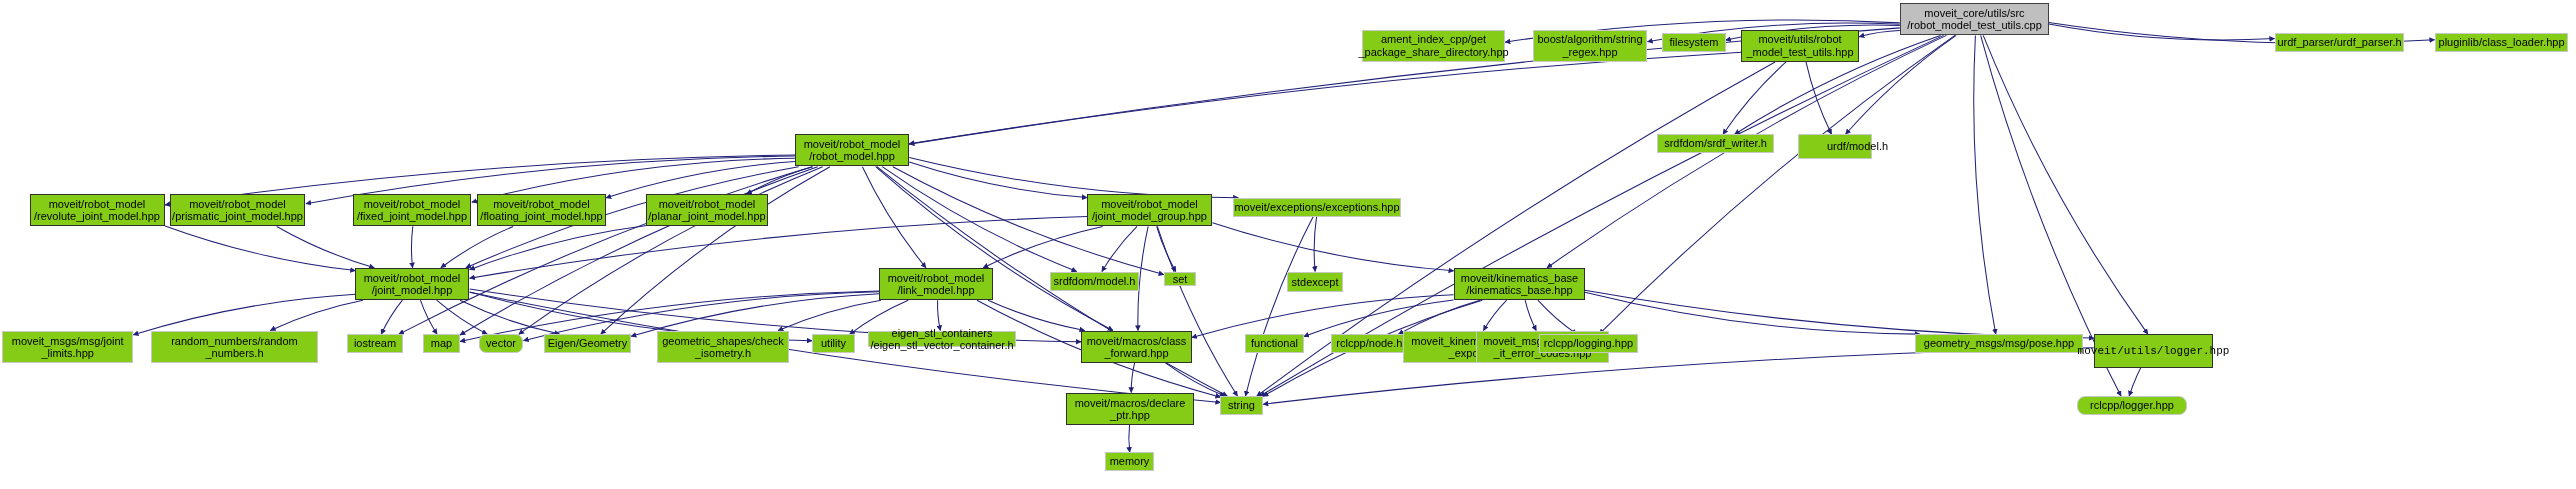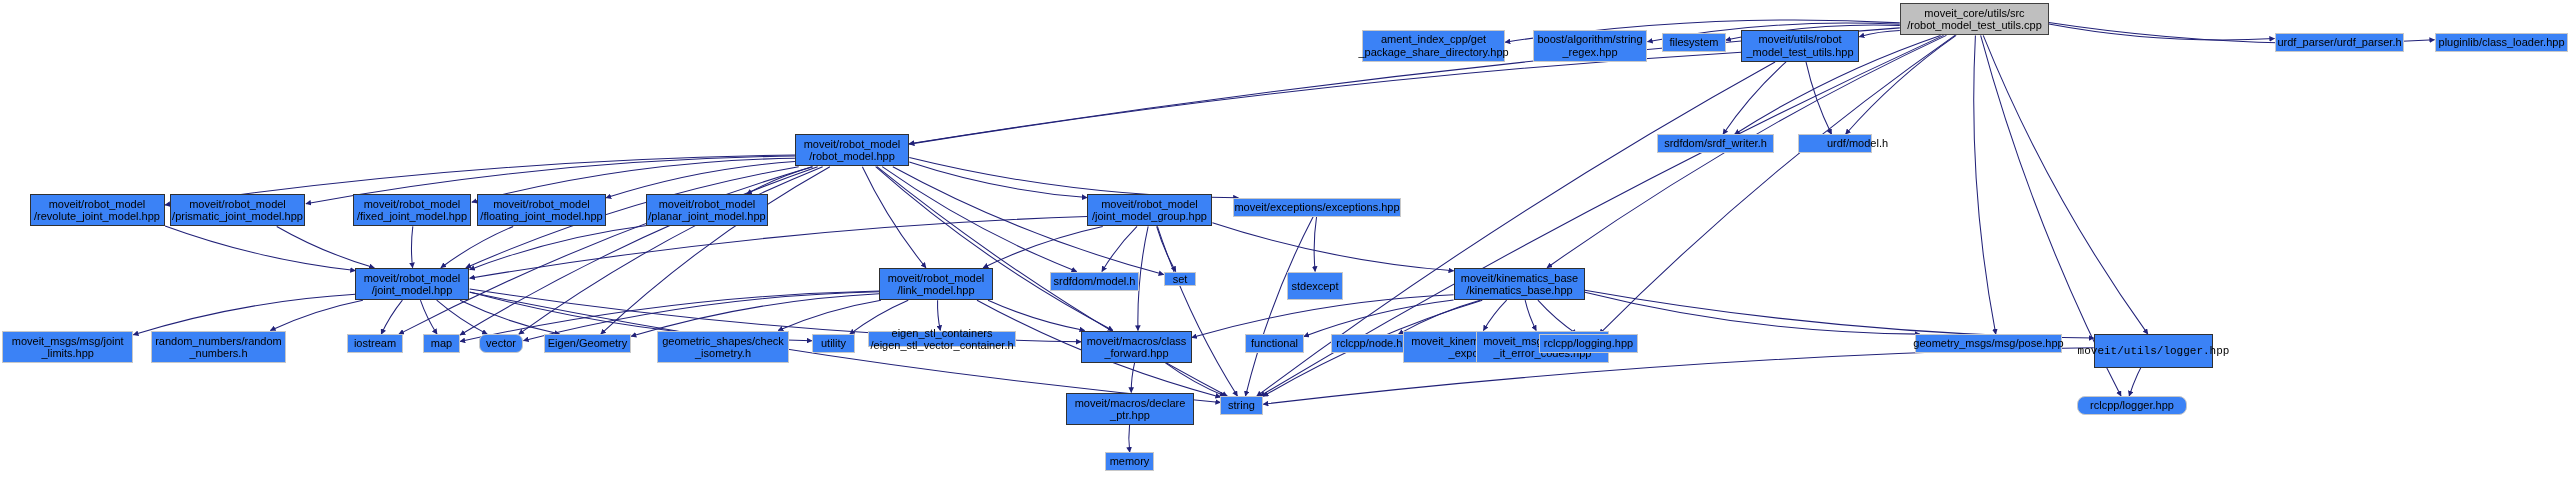--- a/index.html
+++ b/index.html
@@ -12,21 +12,21 @@
     overflow:hidden;
   }
   svg#edges{position:absolute;left:0;top:0;width:2576px;height:489px;}
   .node{
     position:absolute;
     box-sizing:border-box;
     display:flex;
     align-items:center;
     justify-content:center;
     text-align:center;
-    background:#3b82f6;
+    background:#84cc16;
     border:0.7px solid #c8c8c8;
     color:#000000;
     font-size:11px;
     line-height:12.5px;
     white-space:pre-line;
     padding:0.7px 3px;
     z-index:5;
   }
   .node.strong{border:0.7px solid #303030;}
   .node.root{background:#bfbfbf;border:0.7px solid #404040;}
@@ -131,21 +131,21 @@
       <div class="node" style="left: 1362px; top: 29.5px; width: 143px; height: 32px;">ament_index_cpp/get
 _package_share_directory.hpp</div>
       <div class="node" style="left: 1533px; top: 29.5px; width: 114px; height: 32px;">boost/algorithm/string
 _regex.hpp</div>
       <div class="node" style="left: 1662px; top: 33px; width: 64px; height: 19px;">filesystem</div>
       <div class="node strong" style="left: 1741px; top: 29.5px; width: 118px; height: 32px;">moveit/utils/robot
 _model_test_utils.hpp</div>
       <div class="node" style="left: 2275px; top: 33px; width: 129px; height: 19px;">urdf_parser/urdf_parser.h</div>
       <div class="node" style="left: 2435px; top: 33px; width: 133px; height: 19px;">pluginlib/class_loader.hpp</div>
       <div class="node" style="left: 1657px; top: 134px; width: 117px; height: 19px;">srdfdom/srdf_writer.h</div>
-      <div class="node" style="left: 1798px; top: 134px; width: 74px; height: 19px; padding-left: 48px;">urdf/model.h</div>
+      <div class="node" style="left: 1798px; top: 134px; width: 74px; height: 25px; padding-left: 48px;">urdf/model.h</div>
       <div class="node strong" style="left: 795px; top: 134px; width: 114px; height: 32px;">moveit/robot_model
 /robot_model.hpp</div>
       <div class="node strong" style="left: 29.5px; top: 194px; width: 135px; height: 32px;">moveit/robot_model
 /revolute_joint_model.hpp</div>
       <div class="node strong" style="left: 170px; top: 194px; width: 135px; height: 32px;">moveit/robot_model
 /prismatic_joint_model.hpp</div>
       <div class="node strong" style="left: 353px; top: 194px; width: 118px; height: 32px;">moveit/robot_model
 /fixed_joint_model.hpp</div>
       <div class="node strong" style="left: 477px; top: 194px; width: 129px; height: 32px;">moveit/robot_model
 /floating_joint_model.hpp</div>
@@ -153,46 +153,46 @@
 /planar_joint_model.hpp</div>
       <div class="node strong" style="left: 1087px; top: 194px; width: 125px; height: 32px;">moveit/robot_model
 /joint_model_group.hpp</div>
       <div class="node" style="left: 1233px; top: 198px; width: 168px; height: 19px;">moveit/exceptions/exceptions.hpp</div>
       <div class="node strong" style="left: 355px; top: 268px; width: 114px; height: 32px;">moveit/robot_model
 /joint_model.hpp</div>
       <div class="node strong" style="left: 879px; top: 268px; width: 114px; height: 32px;">moveit/robot_model
 /link_model.hpp</div>
       <div class="node" style="left: 1050px; top: 272px; width: 89px; height: 19px;">srdfdom/model.h</div>
       <div class="node" style="left: 1164px; top: 272px; width: 32px; height: 14px;">set</div>
-      <div class="node" style="left: 1287px; top: 272px; width: 56px; height: 28px;">stdexcept</div>
+      <div class="node" style="left: 1287px; top: 272px; width: 56px; height: 20px;">stdexcept</div>
       <div class="node strong" style="left: 1454px; top: 268px; width: 131px; height: 32px;">moveit/kinematics_base
 /kinematics_base.hpp</div>
       <div class="node" style="left: 2.2px; top: 331px; width: 131px; height: 32px;">moveit_msgs/msg/joint
 _limits.hpp</div>
-      <div class="node" style="left: 151px; top: 331px; width: 135px; height: 32px;">random_numbers/random
+      <div class="node" style="left: 151px; top: 331px; width: 167px; height: 32px;">random_numbers/random
 _numbers.h</div>
       <div class="node" style="left: 347px; top: 334px; width: 56px; height: 19px;">iostream</div>
       <div class="node" style="left: 423px; top: 334px; width: 37px; height: 19px;">map</div>
       <div class="node" style="left: 479px; top: 334px; width: 44px; height: 19px; border-radius: 7px;">vector</div>
       <div class="node" style="left: 544px; top: 334px; width: 87px; height: 19px;">Eigen/Geometry</div>
       <div class="node" style="left: 657px; top: 331px; width: 132px; height: 32px;">geometric_shapes/check
 _isometry.h</div>
       <div class="node" style="left: 812px; top: 334px; width: 43px; height: 19px;">utility</div>
       <div class="node" style="left: 868px; top: 331px; width: 148px; height: 16px;">eigen_stl_containers
 /eigen_stl_vector_container.h</div>
       <div class="node strong" style="left: 1081px; top: 331px; width: 111px; height: 32px;">moveit/macros/class
 _forward.hpp</div>
       <div class="node" style="left: 1245px; top: 334px; width: 59px; height: 19px;">functional</div>
       <div class="node" style="left: 1331px; top: 334px; width: 89px; height: 19px;">rclcpp/node.hpp</div>
       <div class="node" style="left: 1403px; top: 331px; width: 137px; height: 32px;">moveit_kinematics_base
 _export.h</div>
       <div class="node" style="left: 1476px; top: 331px; width: 133px; height: 32px;">moveit_msgs/msg/move
 _it_error_codes.hpp</div>
       <div class="node" style="left: 1539px; top: 334px; width: 99px; height: 19px;">rclcpp/logging.hpp</div>
-      <div class="node" style="left: 1915px; top: 334px; width: 147px; height: 19px;">geometry_msgs/msg/pose.hpp</div>
+      <div class="node" style="left: 1915px; top: 334px; width: 168px; height: 19px;">geometry_msgs/msg/pose.hpp</div>
       <div class="node strong" style="left: 2094px; top: 334px; width: 119px; height: 34px; font-family: Liberation Mono, monospace;">moveit/utils/logger.hpp</div>
       <div class="node strong" style="left: 1066px; top: 393px; width: 128px; height: 32px;">moveit/macros/declare
 _ptr.hpp</div>
       <div class="node" style="left: 1220px; top: 396px; width: 43px; height: 19px;">string</div>
       <div class="node" style="left: 2077px; top: 396px; width: 110px; height: 19px; border-radius: 8px;">rclcpp/logger.hpp</div>
       <div class="node" style="left: 1105px; top: 452px; width: 49px; height: 19px;">memory</div>
     </div>
 </div>
 
 

